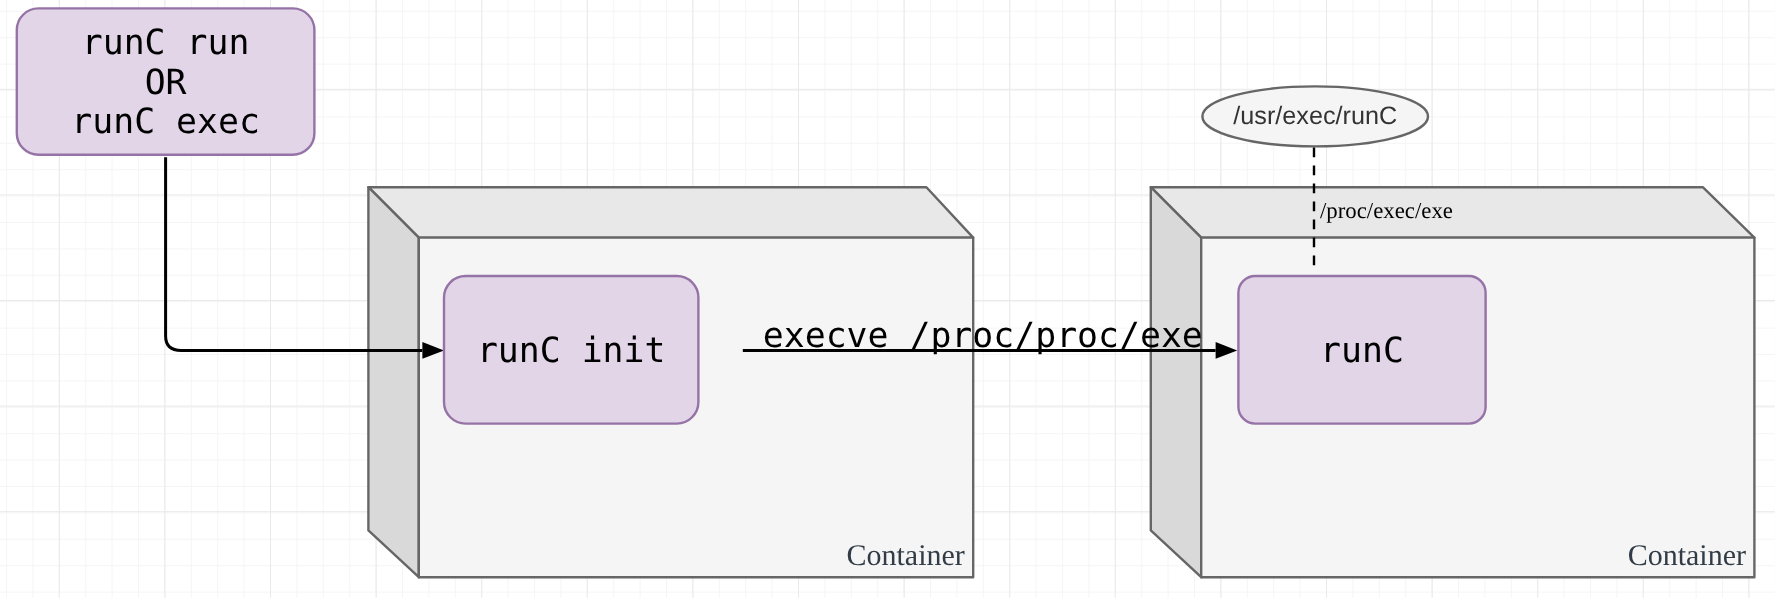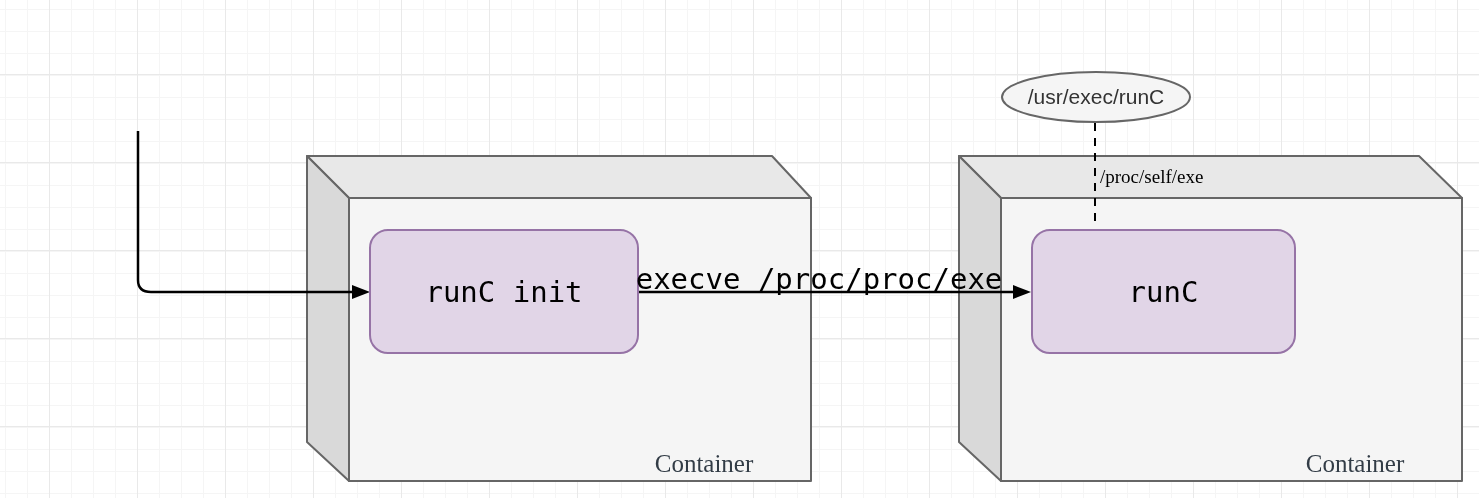--- a/index.html
+++ b/index.html
@@ -31,22 +31,22 @@
     border-radius: 19px;
     display: flex;
     align-items: center;
     justify-content: center;
     font-family: "DejaVu Sans Mono", monospace;
     font-size: 29px;
     color: #000000;
     text-align: center;
   }
   .node-command   { left: 13px;   top: 6px;   width: 250px; height: 124px; line-height: 33px; white-space: pre-line; }
-  .node-runc-init { left: 369px;  top: 229px; width: 270px; height: 125px; }
-  .node-runc      { left: 1031px; top: 229px; width: 265px; height: 125px; }
+  .node-runc-init { left: 369px;  top: 229px; width: 214px; height: 125px; }
+  .node-runc      { left: 1031px; top: 229px; width: 208px; height: 125px; border-radius: 15px; }
 
   .edge-label-execve {
     position: absolute;
     left: 630px; top: 262px; width: 378px;
     text-align: center;
     font-family: "DejaVu Sans Mono", monospace;
     font-size: 29px;
     color: #000000;
   }
   .edge-label-proc {
@@ -62,21 +62,21 @@
     left: 1002px; top: 72px; width: 188px; height: 50px;
     display: flex; align-items: center; justify-content: center;
     font-family: "Liberation Sans", sans-serif;
     font-size: 21px;
     color: #333333;
     white-space: nowrap;
   }
   .container-label {
     position: absolute;
     top: 450px; width: 200px;
-    text-align: center;
+    text-align: right;
     font-family: "Liberation Serif", serif;
     font-size: 25px;
     color: #323c46;
     white-space: nowrap;
   }
   .container-label.left  { left: 604px; }
   .container-label.right { left: 1255px; }
 </style>
 </head>
 <body>
@@ -105,28 +105,31 @@
       <path d="M138,131 L138,280 Q138,292 151,292 L352,292" fill="none" stroke="#000000" stroke-width="2.5"></path>
       <polygon points="370,292 352,285 352,299" fill="#000000"></polygon>
     </g>
 
     <g>
       <line x1="619" y1="292" x2="1013" y2="292" stroke="#000000" stroke-width="2.5"></line>
       <polygon points="1031,292 1013,285 1013,299" fill="#000000"></polygon>
     </g>
   </svg>
 
+  <div class="node node-command">runC run
+OR
+runC exec</div>
 
   <div class="node node-runc-init">runC init</div>
 
   <div class="node node-runc">runC</div>
 
   <div class="ellipse-label">/usr/exec/runC</div>
 
   <div class="edge-label-execve">execve /proc/proc/exe</div>
 
-  <div class="edge-label-proc">/proc/self/exe</div>
+  <div class="edge-label-proc">/proc/exec/exe</div>
 
   <div class="container-label left">Container</div>
 
   <div class="container-label right">Container</div>
 
 </div>
 
 </body></html>

